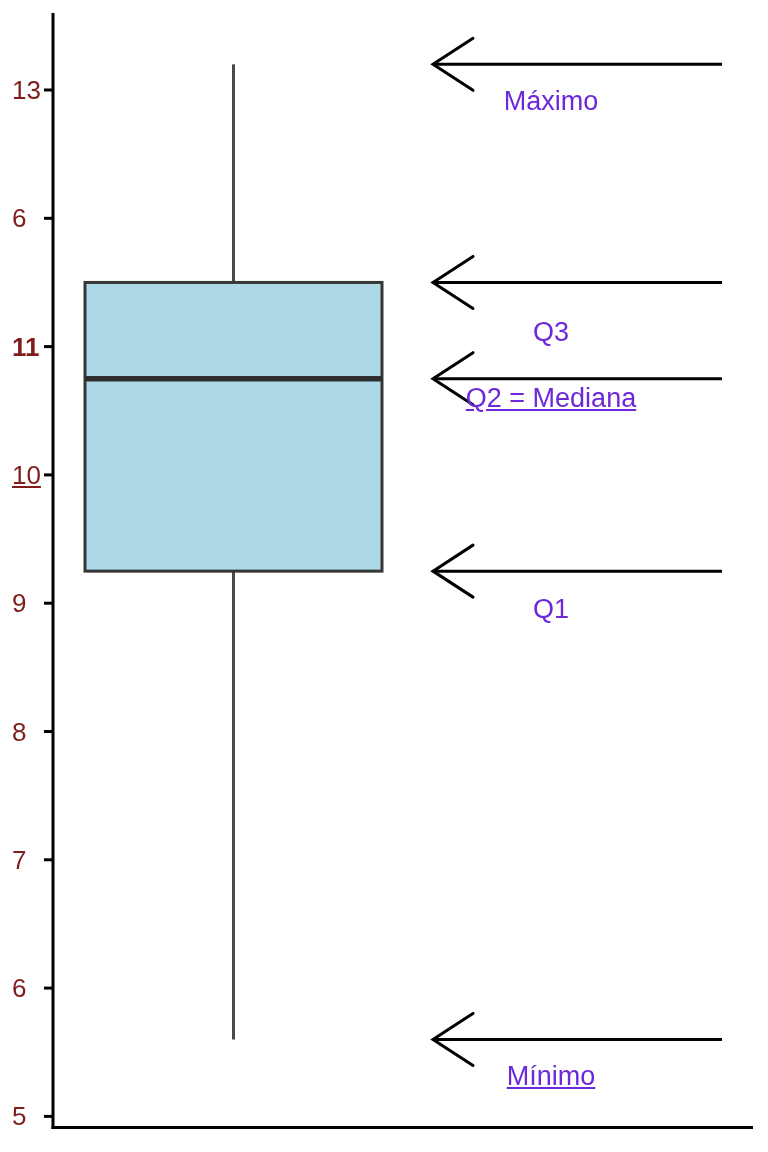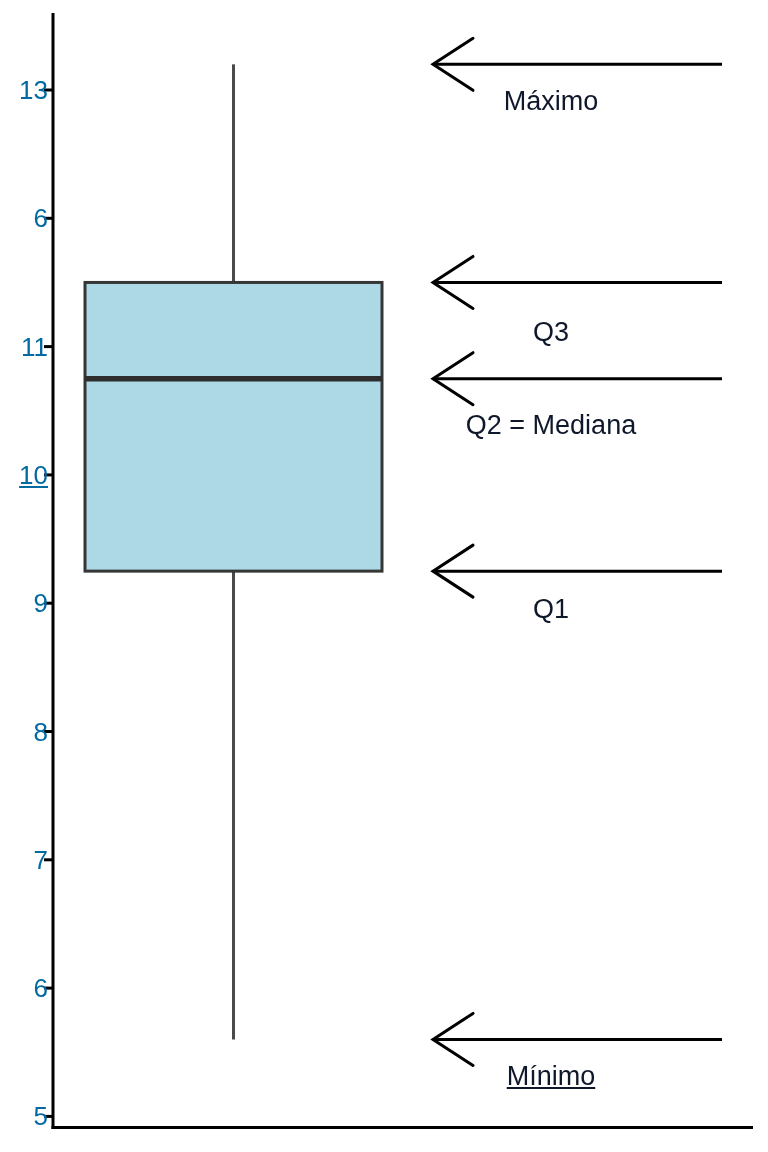--- a/index.html
+++ b/index.html
@@ -17,36 +17,36 @@
     height: 1152px;
     background: #ffffff;
   }
   #plot-svg {
     position: absolute;
     left: 0;
     top: 0;
   }
   .tick-label {
     position: absolute;
-    left: 4px;
+    left: 12px;
     width: 44px;
-    text-align: right;
+    text-align: left;
     font-size: 26px;
     line-height: 26px;
-    color: #0369a1;
+    color: #7f1d1d;
     user-select: none;
   }
   .annotation-label {
     position: absolute;
     left: 401px;
     width: 300px;
     text-align: center;
     font-size: 27px;
     line-height: 27px;
-    color: #0f172a;
+    color: #6d28d9;
     user-select: none;
   }
 </style>
 </head>
 <body>
 
 <div class="figure">
   <svg id="plot-svg" width="768" height="1152" viewBox="0 0 768 1152">
       <line x1="53" y1="13" x2="53" y2="1129" stroke="#000000" stroke-width="3"></line>
       <line x1="51.5" y1="1127.5" x2="753" y2="1127.5" stroke="#000000" stroke-width="3"></line>
@@ -75,25 +75,25 @@
       <polyline points="473,1013.4200000000001 433,1039.42 473,1065.42" fill="none" stroke="#000000" stroke-width="3" stroke-linecap="round"></polyline>
     </svg>
 
   <div id="tick-labels">
       <div class="tick-label" style="top: 1103.4px;">5</div>
       <div class="tick-label" style="top: 975.1px;">6</div>
       <div class="tick-label" style="top: 846.8px;">7</div>
       <div class="tick-label" style="top: 718.5px;">8</div>
       <div class="tick-label" style="top: 590.2px;">9</div>
       <div class="tick-label" style="top: 461.9px; text-decoration: underline;">10</div>
-      <div class="tick-label" style="top: 333.6px;">11</div>
+      <div class="tick-label" style="top: 333.6px; font-weight: bold;">11</div>
       <div class="tick-label" style="top: 205.3px;">6</div>
       <div class="tick-label" style="top: 77px;">13</div>
     </div>
 
   <div id="annotations">
     <div class="annotation-label" style="top: 88.34px;">Máximo</div>
     <div class="annotation-label" style="top: 319px;">Q3</div>
-    <div class="annotation-label" style="top: 412px;">Q2 = Mediana</div>
+    <div class="annotation-label" style="top: 385px; text-decoration: underline;">Q2 = Mediana</div>
     <div class="annotation-label" style="top: 596px;">Q1</div>
     <div class="annotation-label" style="top: 1063.42px; text-decoration: underline;">Mínimo</div>
   </div>
 </div>
 
 </body></html>

